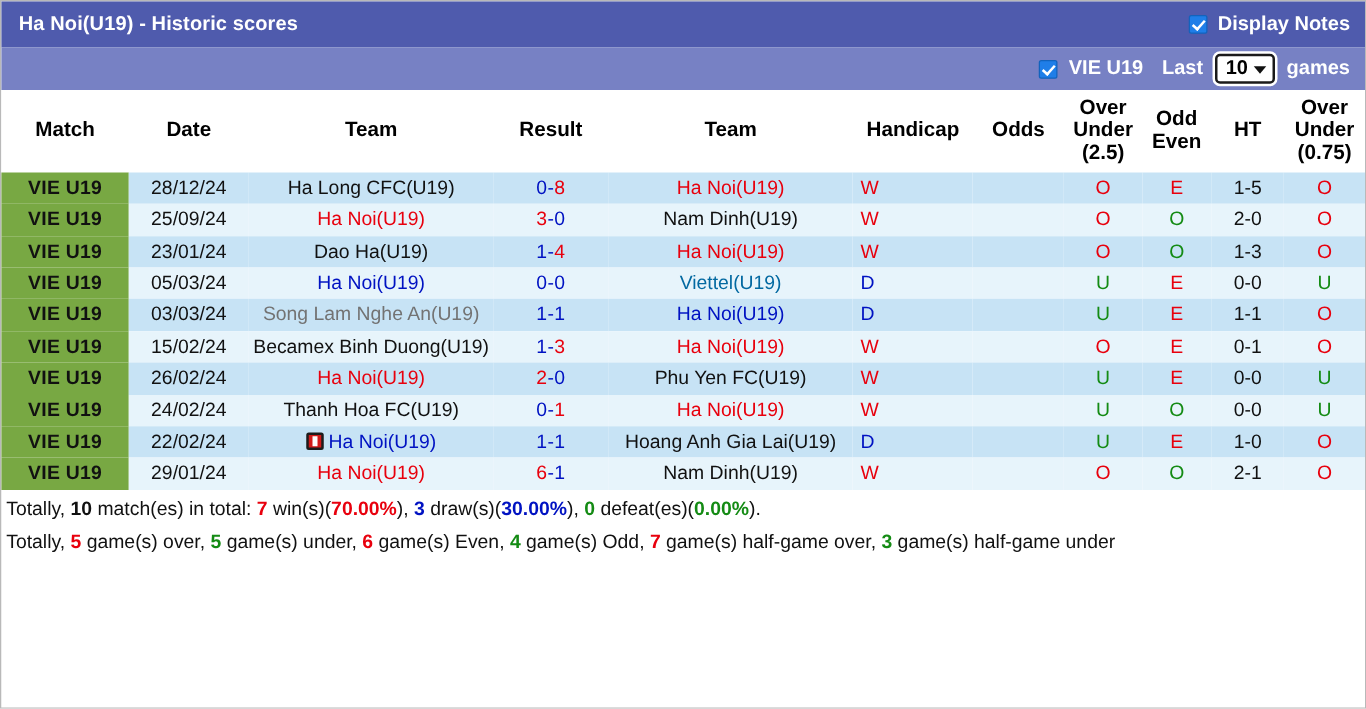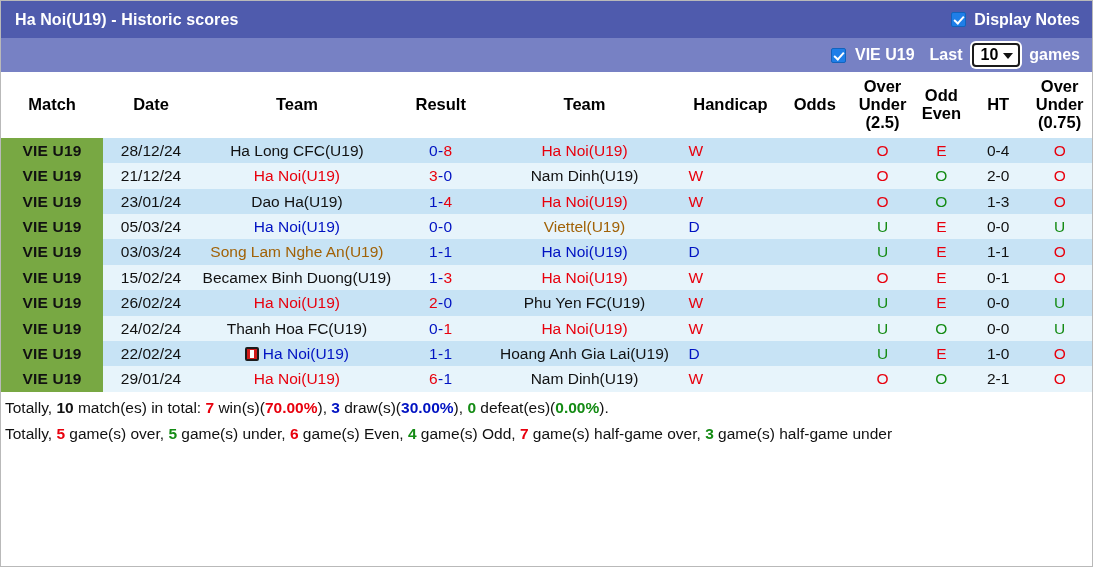--- a/index.html
+++ b/index.html
@@ -245,26 +245,26 @@
         <tr class="row-odd">
           <td class="league">VIE U19</td>
           <td>28/12/24</td>
           <td><span style="color:#111111">Ha Long CFC(U19)</span></td>
           <td class="score"><span style="color:#0012c2">0</span><span style="color:#0012c2">-</span><span style="color:#e8000d">8</span></td>
           <td><span style="color:#e8000d">Ha Noi(U19)</span></td>
           <td class="wd" style="text-align:left;padding-left:6px;"><span style="color:#e8000d">W</span></td>
           <td>&nbsp;</td>
           <td class="ou"><span style="color:#e8000d">O</span></td>
           <td class="oe"><span style="color:#e8000d">E</span></td>
-          <td>0-4</td>
-          <td class="ou2"><span style="color:#e8000d">O</span></td>
-        </tr>
-        <tr class="row-even">
-          <td class="league">VIE U19</td>
-          <td>21/12/24</td>
+          <td>1-5</td>
+          <td class="ou2"><span style="color:#e8000d">O</span></td>
+        </tr>
+        <tr class="row-even">
+          <td class="league">VIE U19</td>
+          <td>25/09/24</td>
           <td><span style="color:#e8000d">Ha Noi(U19)</span></td>
           <td class="score"><span style="color:#e8000d">3</span><span style="color:#0012c2">-</span><span style="color:#0012c2">0</span></td>
           <td><span style="color:#111111">Nam Dinh(U19)</span></td>
           <td class="wd" style="text-align:left;padding-left:6px;"><span style="color:#e8000d">W</span></td>
           <td>&nbsp;</td>
           <td class="ou"><span style="color:#e8000d">O</span></td>
           <td class="oe"><span style="color:#148b14">O</span></td>
           <td>2-0</td>
           <td class="ou2"><span style="color:#e8000d">O</span></td>
         </tr>
@@ -279,32 +279,32 @@
           <td class="ou"><span style="color:#e8000d">O</span></td>
           <td class="oe"><span style="color:#148b14">O</span></td>
           <td>1-3</td>
           <td class="ou2"><span style="color:#e8000d">O</span></td>
         </tr>
         <tr class="row-even">
           <td class="league">VIE U19</td>
           <td>05/03/24</td>
           <td><span style="color:#0012c2">Ha Noi(U19)</span></td>
           <td class="score"><span style="color:#0012c2">0</span><span style="color:#0012c2">-</span><span style="color:#0012c2">0</span></td>
-          <td><span style="color:#a16207">Viettel(U19)</span></td>
+          <td><span style="color:#0369a1">Viettel(U19)</span></td>
           <td class="wd" style="text-align:left;padding-left:6px;"><span style="color:#0012c2">D</span></td>
           <td>&nbsp;</td>
           <td class="ou"><span style="color:#148b14">U</span></td>
           <td class="oe"><span style="color:#e8000d">E</span></td>
           <td>0-0</td>
           <td class="ou2"><span style="color:#148b14">U</span></td>
         </tr>
         <tr class="row-odd">
           <td class="league">VIE U19</td>
           <td>03/03/24</td>
-          <td><span style="color:#a16207">Song Lam Nghe An(U19)</span></td>
+          <td><span style="color:#737373">Song Lam Nghe An(U19)</span></td>
           <td class="score"><span style="color:#0012c2">1</span><span style="color:#0012c2">-</span><span style="color:#0012c2">1</span></td>
           <td><span style="color:#0012c2">Ha Noi(U19)</span></td>
           <td class="wd" style="text-align:left;padding-left:6px;"><span style="color:#0012c2">D</span></td>
           <td>&nbsp;</td>
           <td class="ou"><span style="color:#148b14">U</span></td>
           <td class="oe"><span style="color:#e8000d">E</span></td>
           <td>1-1</td>
           <td class="ou2"><span style="color:#e8000d">O</span></td>
         </tr>
         <tr class="row-even">

